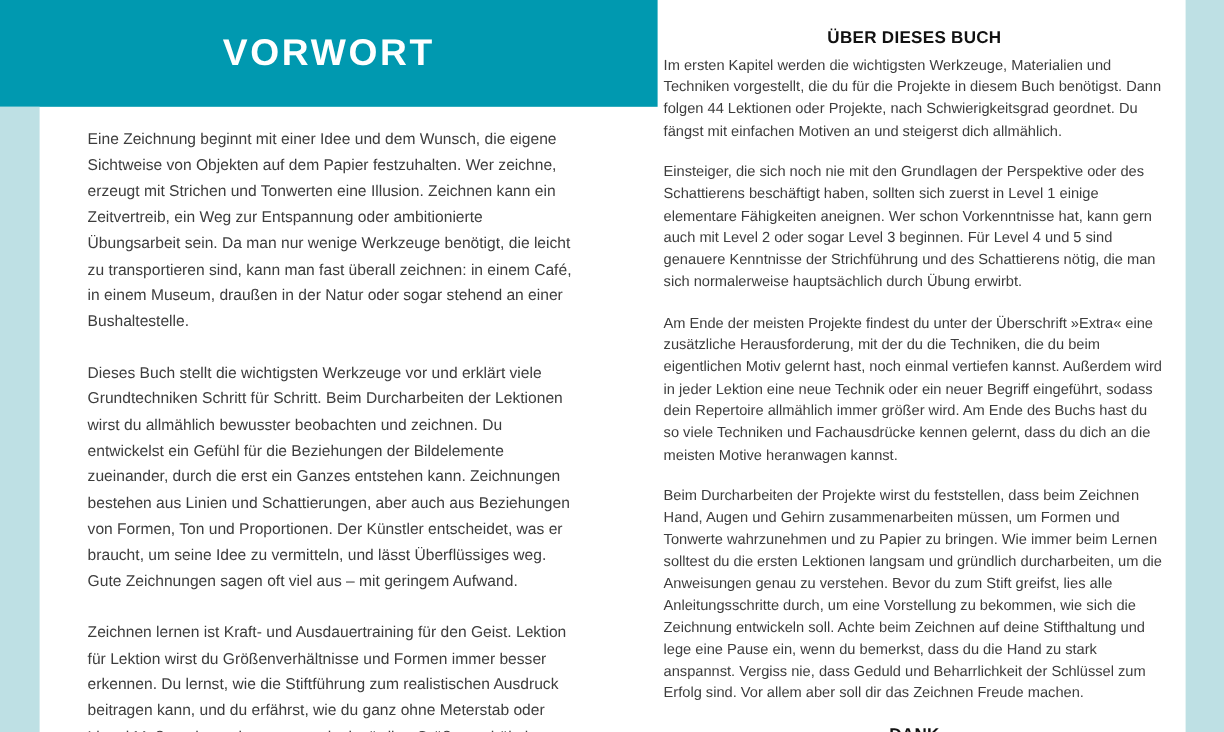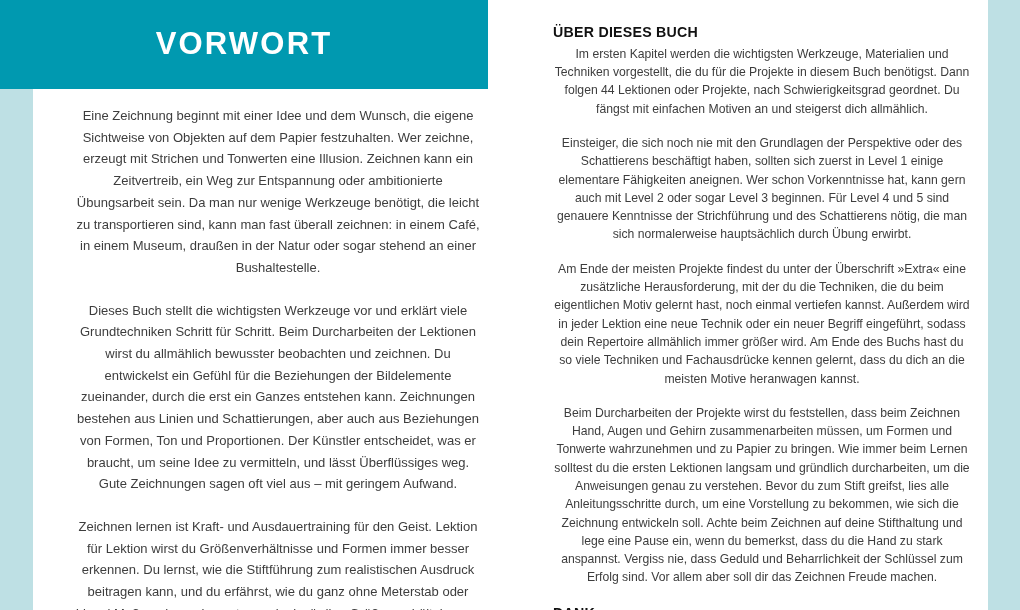--- a/index.html
+++ b/index.html
@@ -18,21 +18,21 @@
     width: 1020px;
     height: 610px;
     background: #ffffff;
   }
 
   
   .header-band {
     position: absolute;
     left: 0;
     top: 0;
-    width: 488px;
+    width: 548px;
     height: 89px;
     background: #0099b0;
     display: flex;
     align-items: center;
     justify-content: center;
   }
   .header-title {
     color: #ffffff;
     font-size: 31px;
     font-weight: bold;
@@ -68,21 +68,20 @@
   .col-right {
     position: absolute;
     left: 553px;
     top: 24px;
     width: 418px;
   }
 
   .body-text {
     color: #3d3d3d;
     margin: 0;
-    text-align: center;
   }
 
   .col-left .body-text {
     font-size: 13px;
     line-height: 21.7px;
     margin-bottom: 21px;
   }
   .col-left .body-text:last-child {
     margin-bottom: 0;
   }
@@ -96,20 +95,21 @@
     margin-bottom: 0;
   }
 
   .section-heading {
     color: #111111;
     font-size: 14.2px;
     font-weight: bold;
     letter-spacing: 0.25px;
     margin: 0 0 3px 0;
     line-height: 1.25;
+    text-align: center;
   }
   .section-heading.spaced {
     margin-top: 18px;
   }
 </style>
 </head>
 <body>
 
 <div class="page">
 

